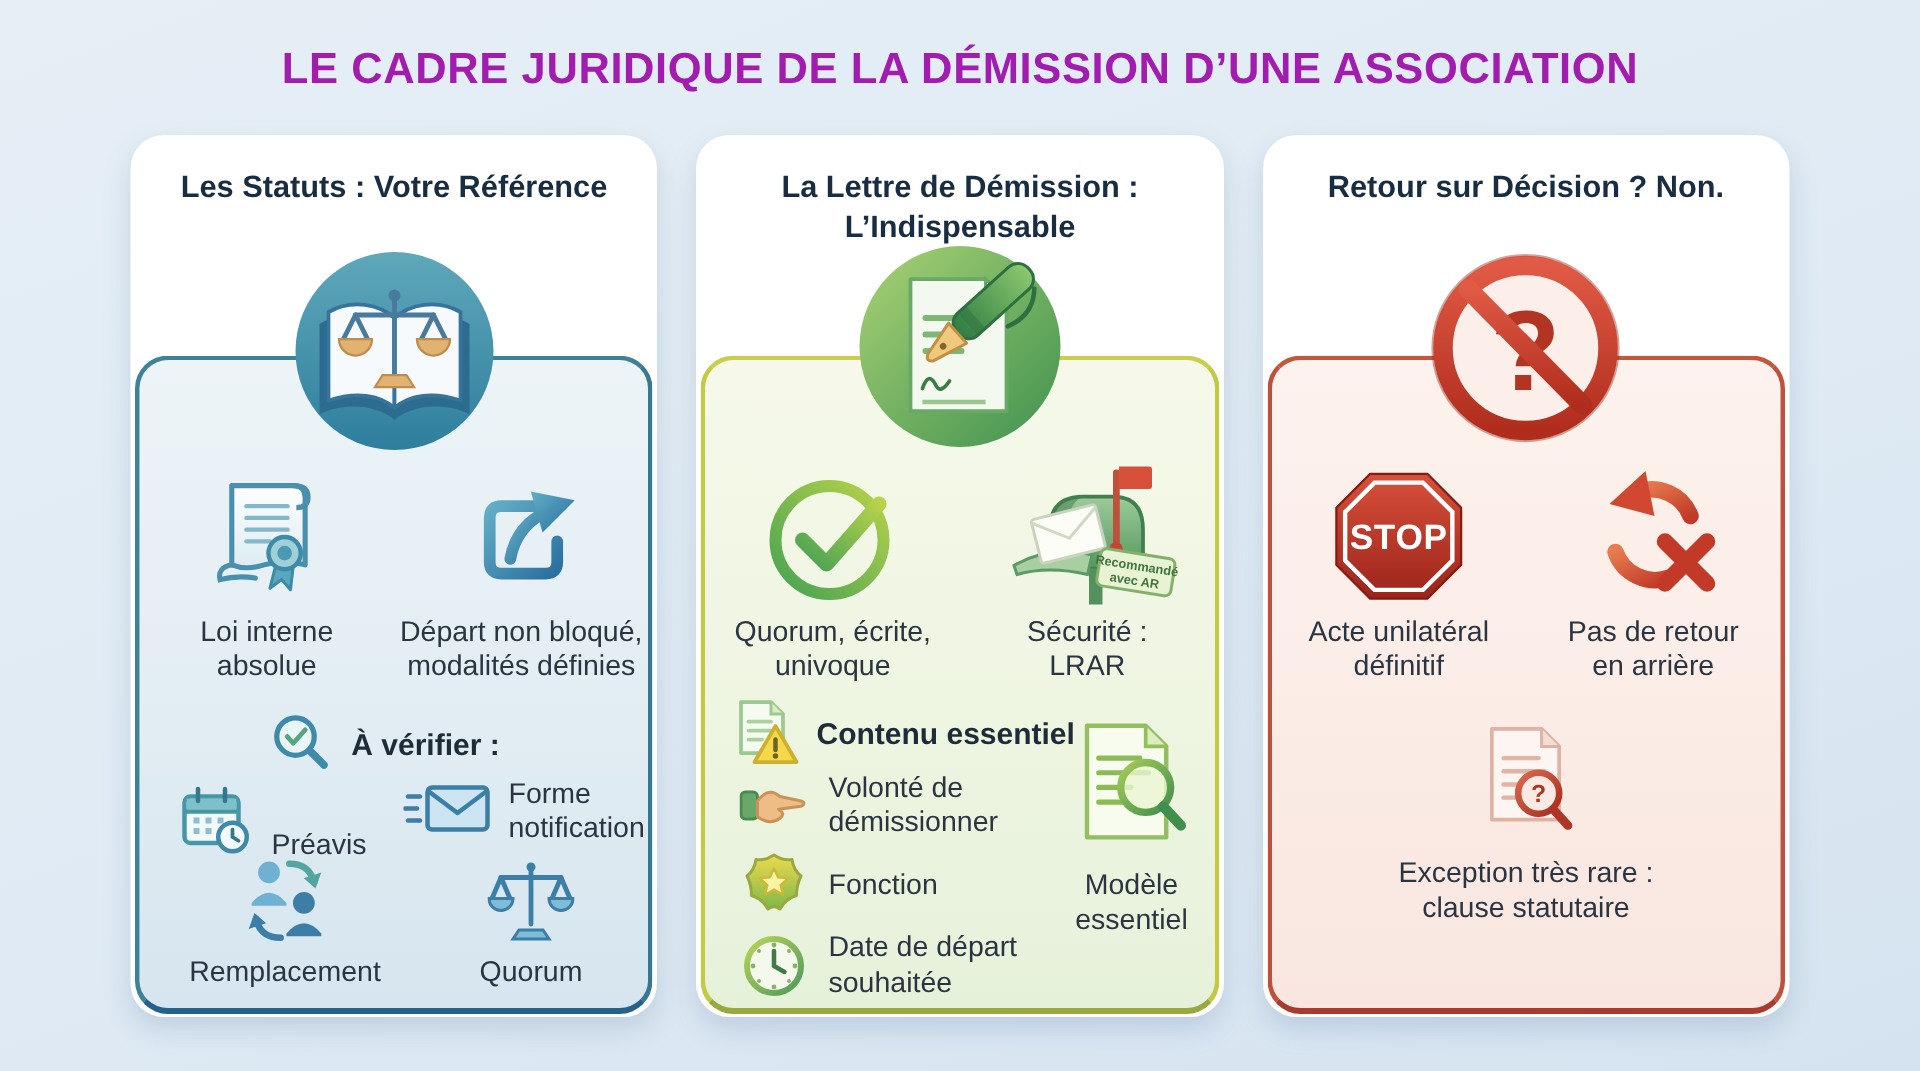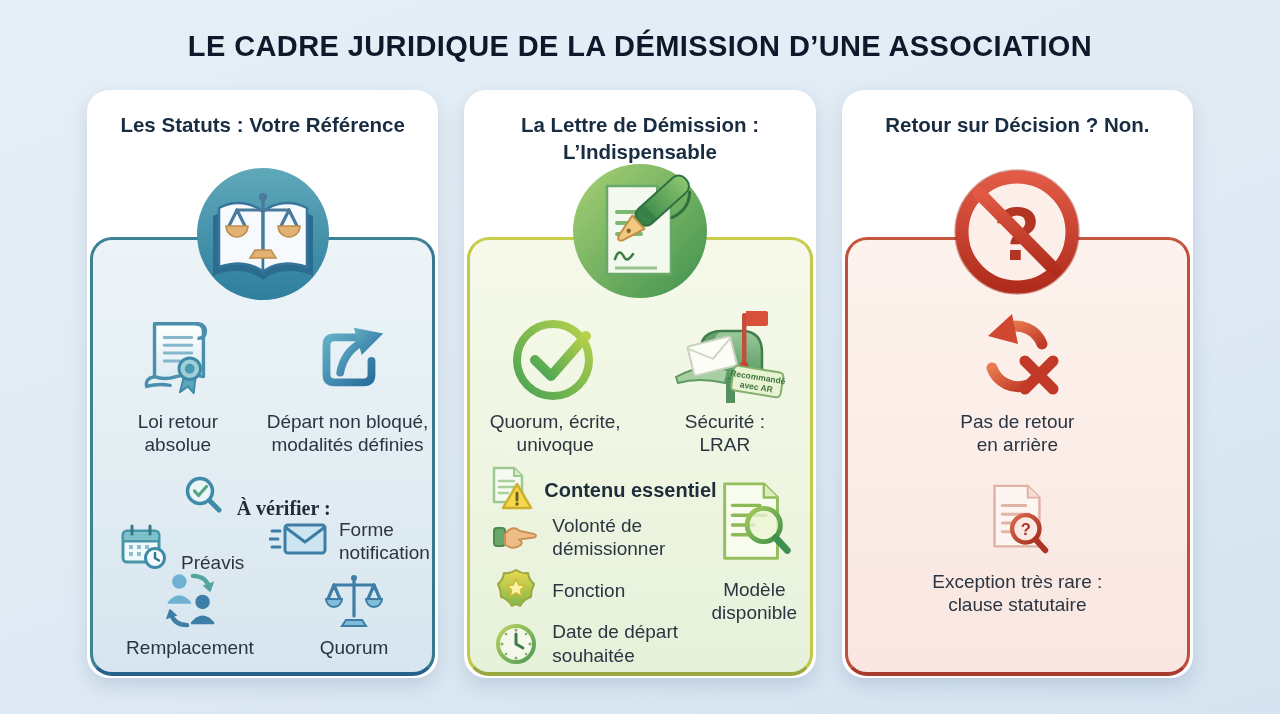--- a/index.html
+++ b/index.html
@@ -3,21 +3,21 @@
 <meta charset="utf-8">
 <style>
   html,body{margin:0;padding:0;}
   body{
     width:1280px;height:714px;overflow:hidden;position:relative;
     font-family:"Liberation Sans","DejaVu Sans",sans-serif;
     background:linear-gradient(160deg,#e6eff6 0%,#dfeaf4 55%,#d5e3f0 100%);
   }
   .title{
     position:absolute;top:30px;left:0;width:1280px;text-align:center;
-    font-size:29px;font-weight:800;letter-spacing:.4px;color:#0f172a;
+    font-size:29px;font-weight:800;letter-spacing:.4px;color:#a21caf;
   }
   .columns{position:absolute;top:90px;left:87px;width:1106px;height:590px;display:flex;gap:26px;}
   .card{
     position:relative;width:360px;height:588px;background:#ffffff;border-radius:22px;
     box-shadow:0 8px 18px rgba(90,120,155,.22);
   }
   .card-header{
     padding-top:22px;text-align:center;font-size:20.5px;font-weight:700;color:#182c42;
     line-height:1.3;white-space:pre-line;
   }
@@ -37,21 +37,21 @@
     background:linear-gradient(180deg,#fdf2ed 0%,#fbece6 55%,#f9e6e0 100%);}
   .feature-row{position:absolute;top:68px;left:0;right:0;display:flex;}
   .feature{flex:1;display:flex;flex-direction:column;align-items:center;}
   .ficon{height:98px;display:flex;align-items:center;justify-content:center;}
   .flabel{
     margin-top:4px;font-size:19px;color:#2b3542;text-align:center;
     white-space:pre-line;line-height:1.22;
   }
   .sec-heading{font-size:20px;font-weight:700;color:#1e2b38;}
   
-  .c1-verify{position:absolute;top:234px;left:0;right:12px;display:flex;justify-content:center;align-items:flex-end;gap:12px;font-family:Liberation Serif, serif;}
+  .c1-verify{position:absolute;top:234px;left:0;right:12px;display:flex;justify-content:center;align-items:center;gap:12px;}
   .c1-a1{position:absolute;top:282px;left:26px;display:flex;align-items:flex-end;gap:14px;}
   .c1-a2{position:absolute;top:278px;left:176px;display:flex;align-items:flex-start;gap:10px;}
   .c1-b1{position:absolute;top:330px;left:18px;width:158px;display:flex;flex-direction:column;align-items:center;}
   .c1-b2{position:absolute;top:332px;left:196px;width:130px;display:flex;flex-direction:column;align-items:center;}
   .c1-b1 .flabel,.c1-b2 .flabel{margin-top:2px;}
   
   .c2-heading{position:absolute;top:224px;left:16px;display:flex;align-items:center;gap:10px;}
   .c2-list{position:absolute;top:274px;left:22px;width:210px;display:flex;flex-direction:column;gap:8px;}
   .c2-item{display:flex;align-items:center;gap:12px;}
   .c2-item .li-icon{width:48px;display:flex;justify-content:center;flex:none;}
@@ -114,21 +114,21 @@
                 <line x1="32" y1="26" x2="60" y2="26"></line>
                   <line x1="32" y1="34" x2="60" y2="34"></line>
                 <line x1="32" y1="42" x2="60" y2="42"></line>
                   <line x1="32" y1="50" x2="48" y2="50"></line>
               </g>
               <path d="M52 66 L48 82 L56 76 L62 83 L64 66" fill="#5aa7bd" stroke="#3e8aa8" stroke-width="2" stroke-linejoin="round"></path>
               <circle cx="58" cy="58" r="11" fill="#9fd0d8" stroke="#3e8aa8" stroke-width="3"></circle>
               <circle cx="58" cy="58" r="5" fill="#4a9ab5"></circle>
             </svg>
           </div>
-          <div class="flabel">Loi retour
+          <div class="flabel">Loi interne
 absolue</div>
         </div>
         <div class="feature">
           <div class="ficon">
             <svg width="90" height="92" viewBox="0 0 92 92">
               <defs>
                   <linearGradient id="g-i2" x1="0" y1="0" x2="1" y2="1">
                 <stop offset="0" stop-color="#63aec6"></stop>
                     <stop offset="1" stop-color="#2a6f9e"></stop>
                   </linearGradient>
@@ -404,21 +404,21 @@
               <line x1="24" y1="28" x2="52" y2="28"></line>
                 <line x1="24" y1="38" x2="58" y2="38"></line>
               <line x1="24" y1="48" x2="46" y2="48"></line>
                 <line x1="24" y1="58" x2="42" y2="58"></line>
             </g>
             <circle cx="56" cy="48" r="17" fill="#eaf5d2" fill-opacity="0.8" stroke="url(#g-c2s)" stroke-width="5"></circle>
             <line x1="68" y1="61" x2="80" y2="74" stroke="#3f8f4d" stroke-width="7" stroke-linecap="round"></line>
           </svg>
         </span>
         <span class="flabel">Modèle
-disponible</span>
+essentiel</span>
       </div>
     </div>
   </div>
 
   <div class="card">
     <div class="card-header">Retour sur Décision ? Non.</div>
 
     <div class="hero h3">
       <svg width="132" height="132" viewBox="0 0 132 132">
         <defs>
@@ -430,20 +430,37 @@
         <circle cx="66" cy="66" r="55" fill="#fcefe9"></circle>
         <text x="66" y="94" text-anchor="middle" font-size="76" font-weight="bold" fill="#b23422">?</text>
         <circle cx="66" cy="66" r="55" fill="none" stroke="url(#g-h3)" stroke-width="13"></circle>
         <line x1="28" y1="27" x2="104" y2="104" stroke="url(#g-h3)" stroke-width="13" stroke-linecap="round"></line>
         <circle cx="66" cy="66" r="62" fill="none" stroke="#a3301f" stroke-width="1.5" opacity="0.45"></circle>
       </svg>
     </div>
 
     <div class="panel p3">
       <div class="feature-row">
+        <div class="feature">
+          <div class="ficon">
+            <svg width="93" height="93" viewBox="0 0 95 95">
+              <defs>
+                  <linearGradient id="g-c3s" x1="0" y1="0" x2="0" y2="1">
+                <stop offset="0" stop-color="#d8503a"></stop>
+                    <stop offset="1" stop-color="#9c241a"></stop>
+                  </linearGradient>
+                </defs>
+              <path d="M28 5 H67 L90 28 V67 L67 90 H28 L5 67 V28 Z" fill="url(#g-c3s)" stroke="#801d12" stroke-width="1.5"></path>
+              <path d="M31 11 H64 L84 31 V64 L64 84 H31 L11 64 V31 Z" fill="none" stroke="#ffffff" stroke-width="3"></path>
+              <text x="47.5" y="56" text-anchor="middle" font-size="24" font-weight="bold" fill="#ffffff" letter-spacing="0.5">STOP</text>
+            </svg>
+          </div>
+          <div class="flabel">Acte unilatéral
+définitif</div>
+        </div>
         <div class="feature">
           <div class="ficon">
             <svg width="95" height="95" viewBox="0 0 95 95">
               <defs>
                   <linearGradient id="g-c3r" x1="0" y1="0" x2="1" y2="1">
                 <stop offset="0" stop-color="#e77a4e"></stop>
                     <stop offset="1" stop-color="#c13a28"></stop>
                   </linearGradient>
                 </defs>
               <path d="M72 34 A28 28 0 0 0 36 18" fill="none" stroke="url(#g-c3r)" stroke-width="11" stroke-linecap="round"></path>

